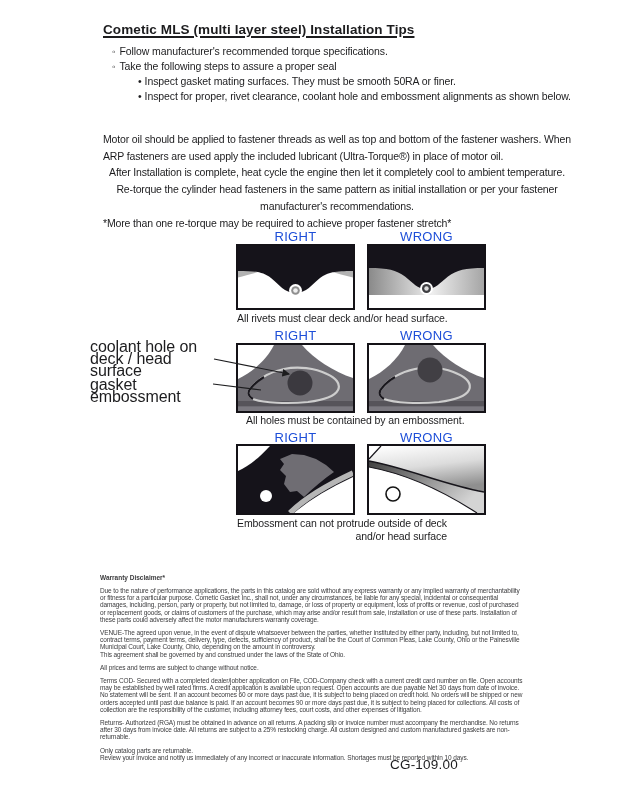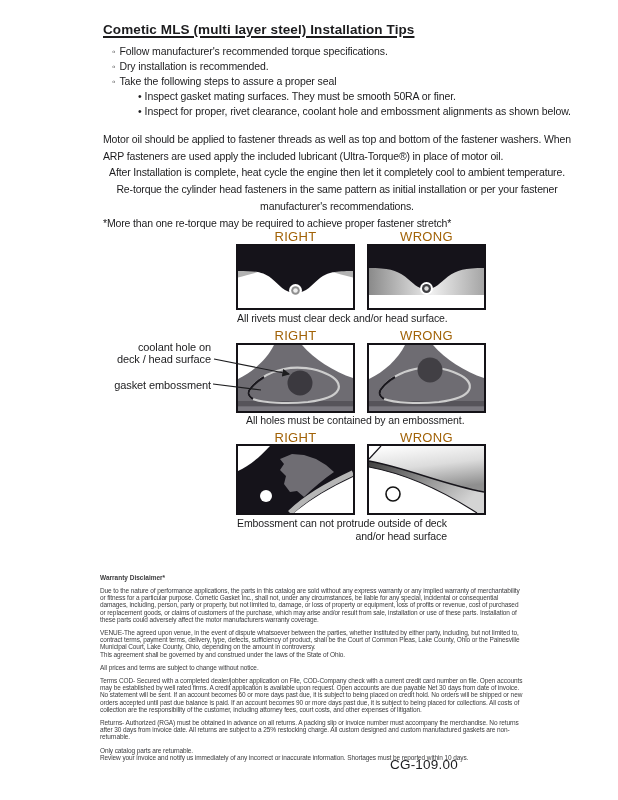--- a/index.html
+++ b/index.html
@@ -21,24 +21,24 @@
   .b1::before { content:"◦"; margin-right:4px; font-size:10px; }
   .b2 { padding-left:26px; }
   .b2::before { content:"•"; margin-right:3px; }
   
   .diesel-heading { position:absolute; left:103px; top:113px; font-size:12.5px; font-weight:bold; }
   .para { position:absolute; left:103px; width:468px; font-size:10.5px; line-height:17px; letter-spacing:-0.15px; }
   .p1 { top:131px; }
   .p2 { top:164px;text-align:center; }
   .p3 { top:215px; }
   
-  .dg-title { position:absolute; width:119px; text-align:center; font-size:13px; letter-spacing:0.3px; color:#a16207; }
+  .dg-title { position:absolute; width:119px; text-align:center; font-size:13px; letter-spacing:0.3px; color:#1d4ed8; }
   .panel { position:absolute; display:block; border:2px solid #141217; background:#fff; }
   .cap { position:absolute; font-size:10.5px; letter-spacing:-0.1px; line-height:13px;text-align:right; }
-  .leader-labels { position:absolute; left:90px; width:121px; text-align:right; font-size:11px; letter-spacing:-0.1px; line-height:12px; }
+  .leader-labels { position:absolute; left:90px; width:121px; font-size:16px; letter-spacing:-0.1px; line-height:12px; }
   .overlay { position:absolute; left:0; top:0; pointer-events:none; z-index:5; }
   
   .legal { position:absolute; left:100px; top:574px; width:424px; color:#3b3b3d; }
   .legal-h { font-size:6.5px; font-weight:bold; margin-bottom:6px; }
   .legal-p { font-size:6.5px; line-height:7.2px; letter-spacing:-0.1px; margin-top:6px; }
   .legal-p.tight { margin-top:0; }
   .doc-code { position:absolute; left:390px; top:757px; font-size:13.5px; letter-spacing:0.2px; }
 </style>
 </head>
 <body>
@@ -65,21 +65,20 @@
       <marker id="arrowTip" markerWidth="7" markerHeight="7" refX="6" refY="3.5" orient="auto">
         <path d="M0,0 L7,3.5 L0,7 Z" fill="#1c1c1e"></path>
       </marker>
     </defs>
   </svg>
 
   <h1 class="title">Cometic MLS (multi layer steel) Installation Tips</h1>
 
   <div class="bullets">
     <div class="b1"><span>Follow manufacturer's recommended torque specifications.</span></div>
-    <div class="b1"><span>Dry installation is recommended.</span></div>
     <div class="b1"><span>Take the following steps to assure a proper seal</span></div>
     <div class="b2"><span>Inspect gasket mating surfaces.  They must be smooth 50RA or finer.</span></div>
     <div class="b2"><span>Inspect for proper, rivet clearance, coolant hole and embossment alignments as shown below.</span></div>
   </div>
 
   <p class="para p1">Motor oil should be applied to fastener threads as well as top and bottom of the fastener washers. When ARP fasteners are used apply the included lubricant (Ultra-Torque®) in place of motor oil.</p>
   <p class="para p2">After Installation is complete, heat cycle the engine then let it completely cool to ambient temperature. Re-torque the cylinder head fasteners in the same pattern as initial installation or per your fastener manufacturer's recommendations.</p>
   <p class="para p3">*More than one re-torque may be required to achieve proper fastener stretch*</p>
 
   <div class="dg-title" style="left:236px; top:229px;">RIGHT</div>

